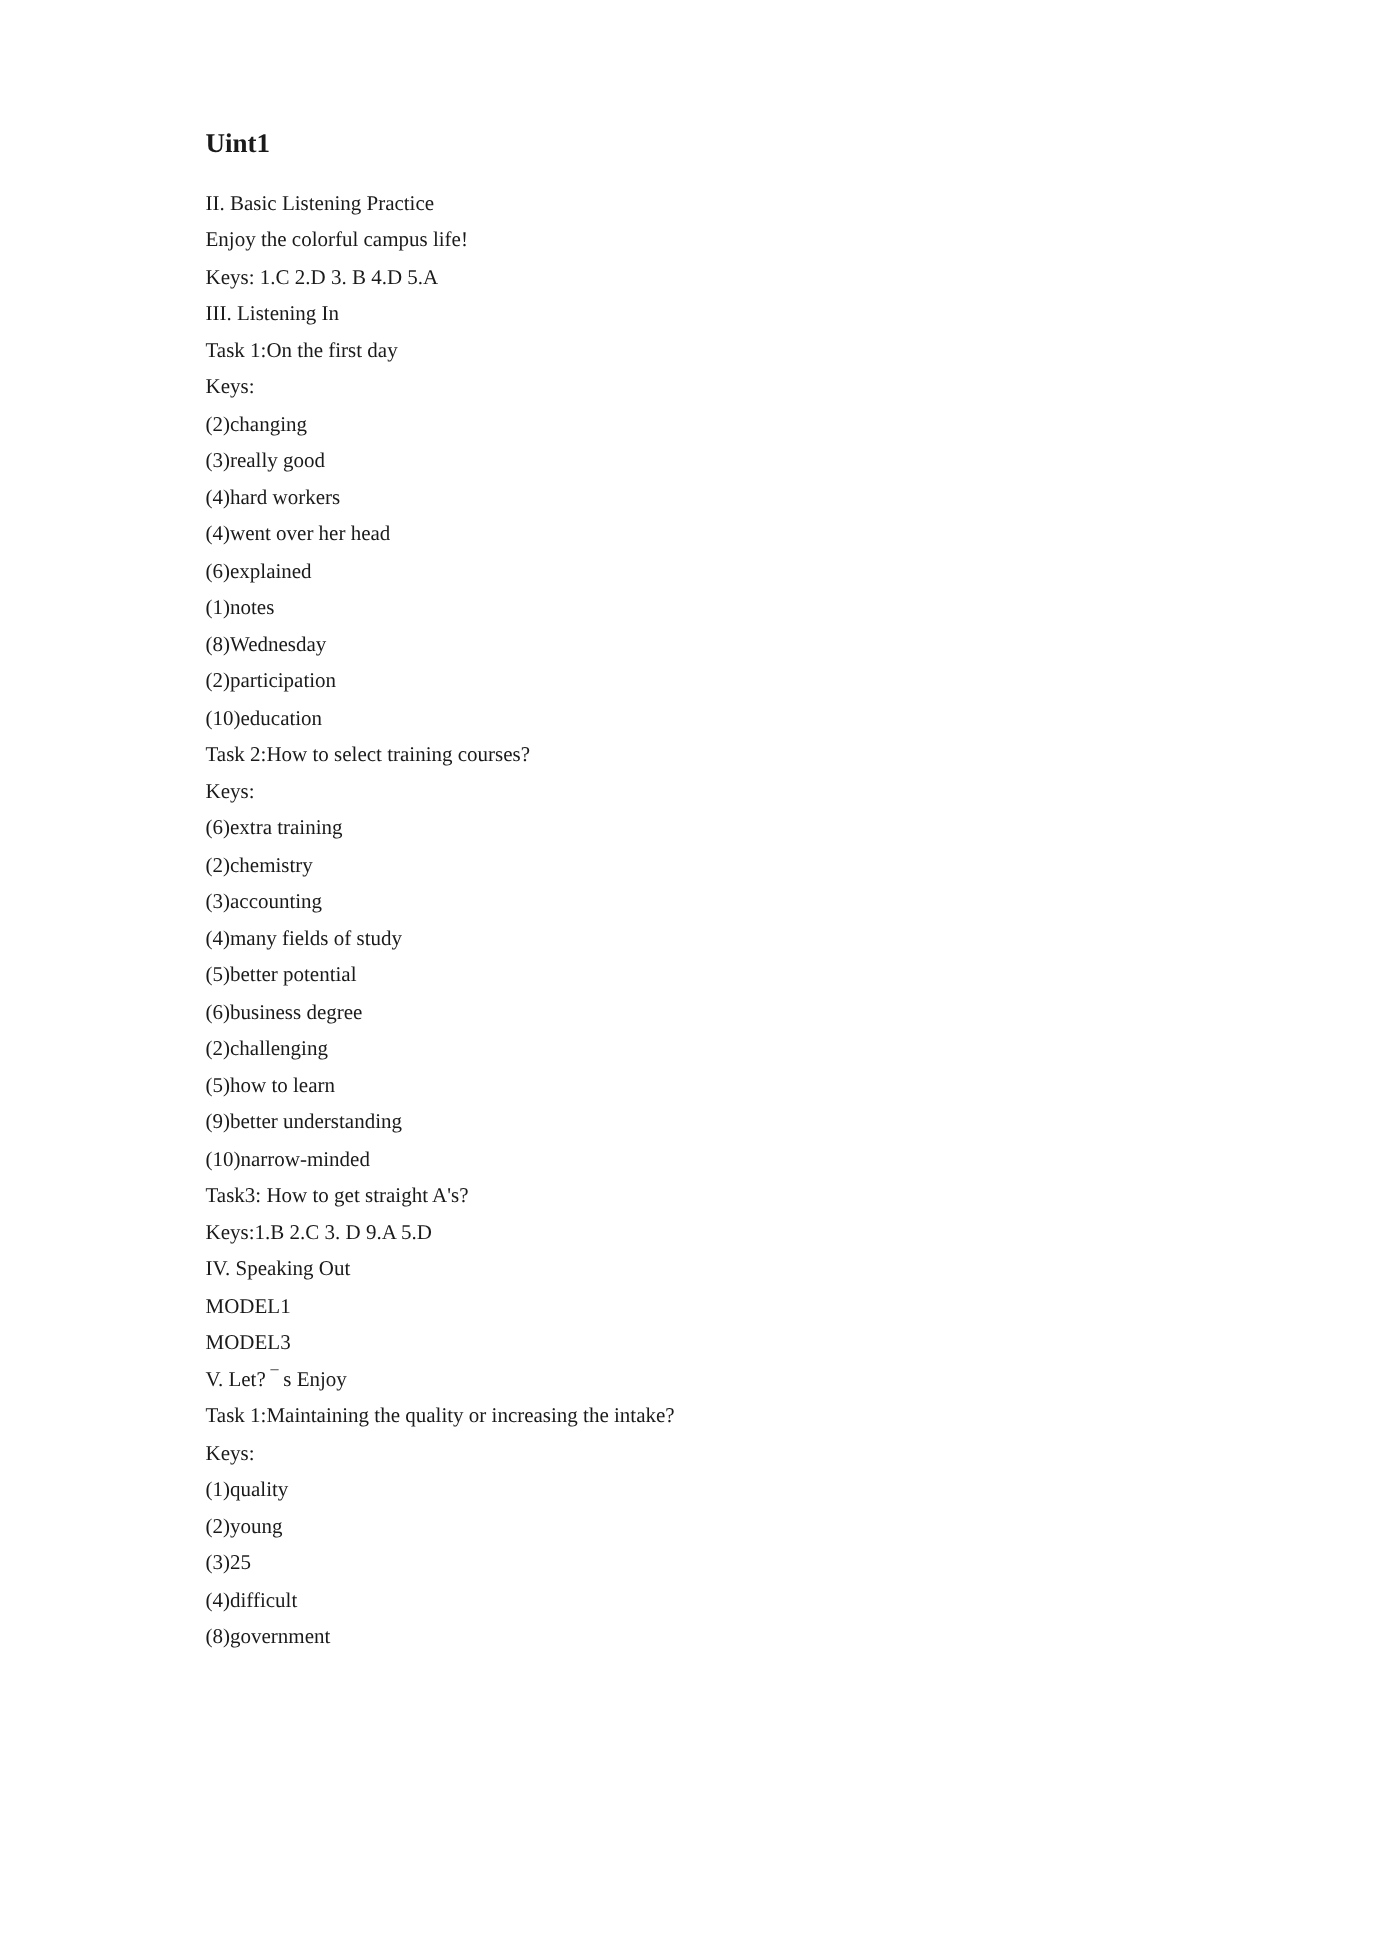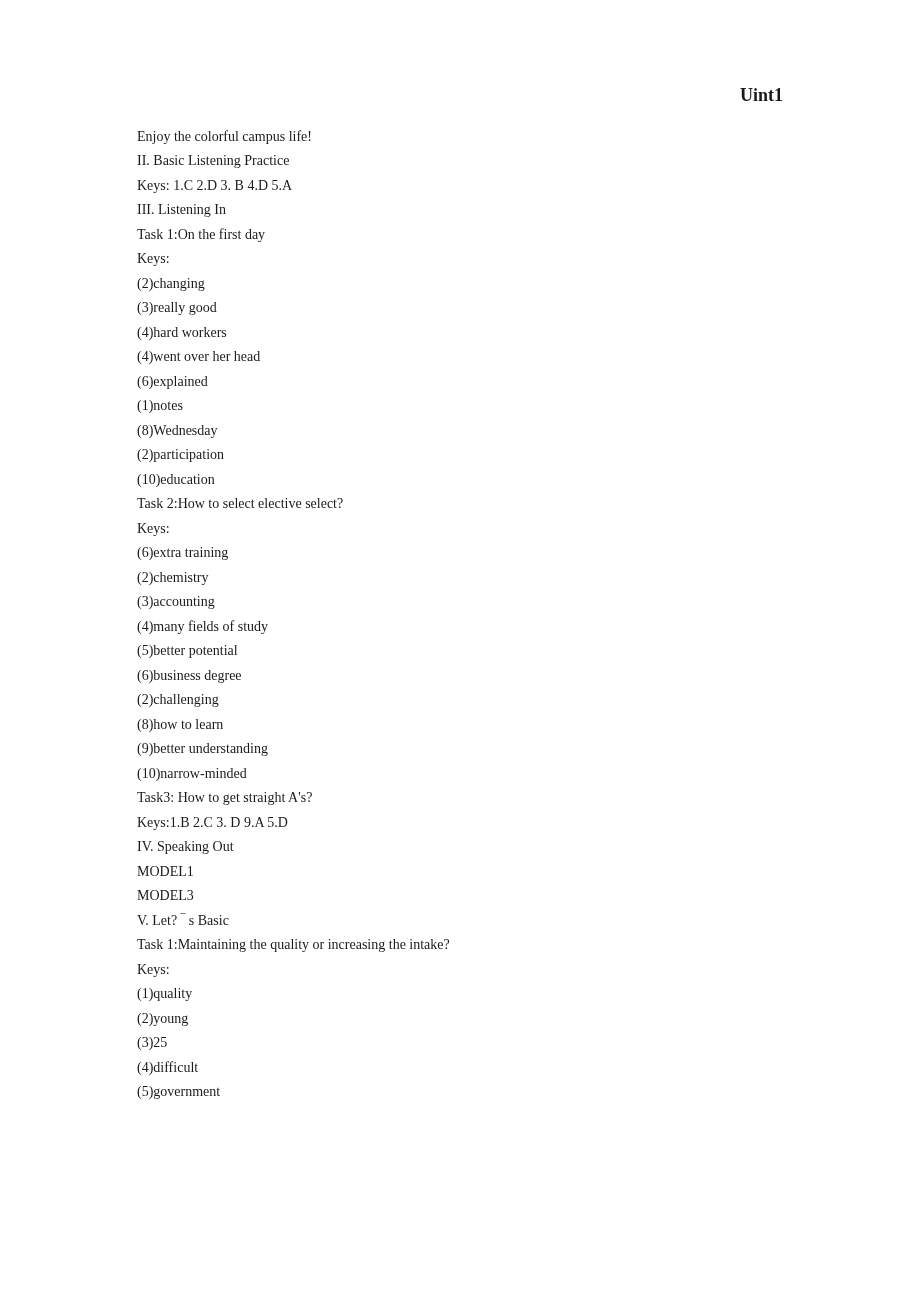--- a/index.html
+++ b/index.html
@@ -16,67 +16,66 @@
       min-height: 1302px;
     }
     .page-content {
       padding: 80px 137px 80px 137px;
       line-height: 1.7;
     }
     .title {
       font-size: 18px;
       font-weight: bold;
       margin-bottom: 14px;
-      text-align: right;
     }
     .text-line {
       display: block;
       line-height: 1.75;
     }
   </style>
 </head>
 <body>
 
 <div class="page-content">
   <div class="title">Uint1</div>
   <div id="lines-container">
+      <span class="text-line">II. Basic Listening Practice</span>
       <span class="text-line">Enjoy the colorful campus life!</span>
-      <span class="text-line">II. Basic Listening Practice</span>
       <span class="text-line">Keys: 1.C 2.D 3. B 4.D 5.A</span>
       <span class="text-line">III. Listening In</span>
       <span class="text-line">Task 1:On the first day</span>
       <span class="text-line">Keys:</span>
       <span class="text-line">(2)changing</span>
       <span class="text-line">(3)really good</span>
       <span class="text-line">(4)hard workers</span>
       <span class="text-line">(4)went over her head</span>
       <span class="text-line">(6)explained</span>
       <span class="text-line">(1)notes</span>
       <span class="text-line">(8)Wednesday</span>
       <span class="text-line">(2)participation</span>
       <span class="text-line">(10)education</span>
-      <span class="text-line">Task 2:How to select elective select?</span>
+      <span class="text-line">Task 2:How to select training courses?</span>
       <span class="text-line">Keys:</span>
       <span class="text-line">(6)extra training</span>
       <span class="text-line">(2)chemistry</span>
       <span class="text-line">(3)accounting</span>
       <span class="text-line">(4)many fields of study</span>
       <span class="text-line">(5)better potential</span>
       <span class="text-line">(6)business degree</span>
       <span class="text-line">(2)challenging</span>
-      <span class="text-line">(8)how to learn</span>
+      <span class="text-line">(5)how to learn</span>
       <span class="text-line">(9)better understanding</span>
       <span class="text-line">(10)narrow-minded</span>
       <span class="text-line">Task3: How to get straight A's?</span>
       <span class="text-line">Keys:1.B 2.C 3. D 9.A 5.D</span>
       <span class="text-line">IV. Speaking Out</span>
       <span class="text-line">MODEL1</span>
       <span class="text-line">MODEL3</span>
-      <span class="text-line">V. Let? ‾ s Basic</span>
+      <span class="text-line">V. Let? ‾ s Enjoy</span>
       <span class="text-line">Task 1:Maintaining the quality or increasing the intake?</span>
       <span class="text-line">Keys:</span>
       <span class="text-line">(1)quality</span>
       <span class="text-line">(2)young</span>
       <span class="text-line">(3)25</span>
       <span class="text-line">(4)difficult</span>
-      <span class="text-line">(5)government</span>
+      <span class="text-line">(8)government</span>
     </div>
 </div>
 
 </body></html>

